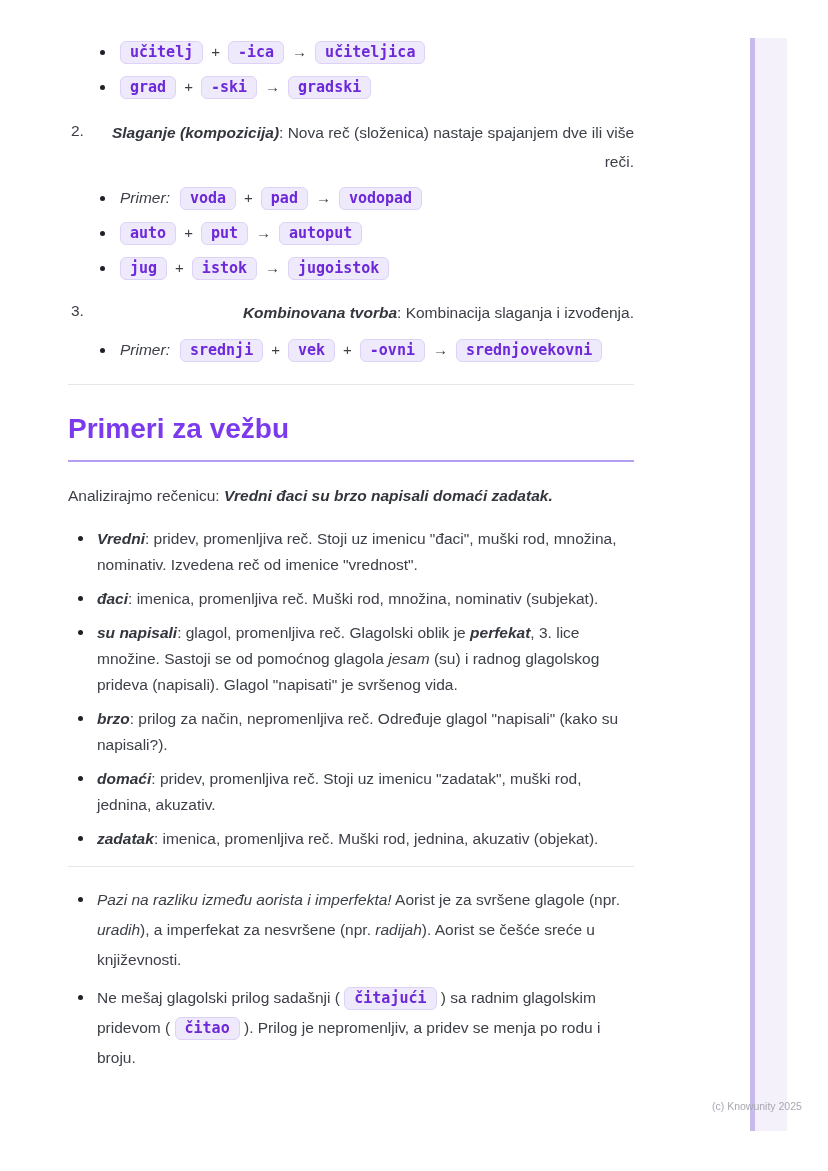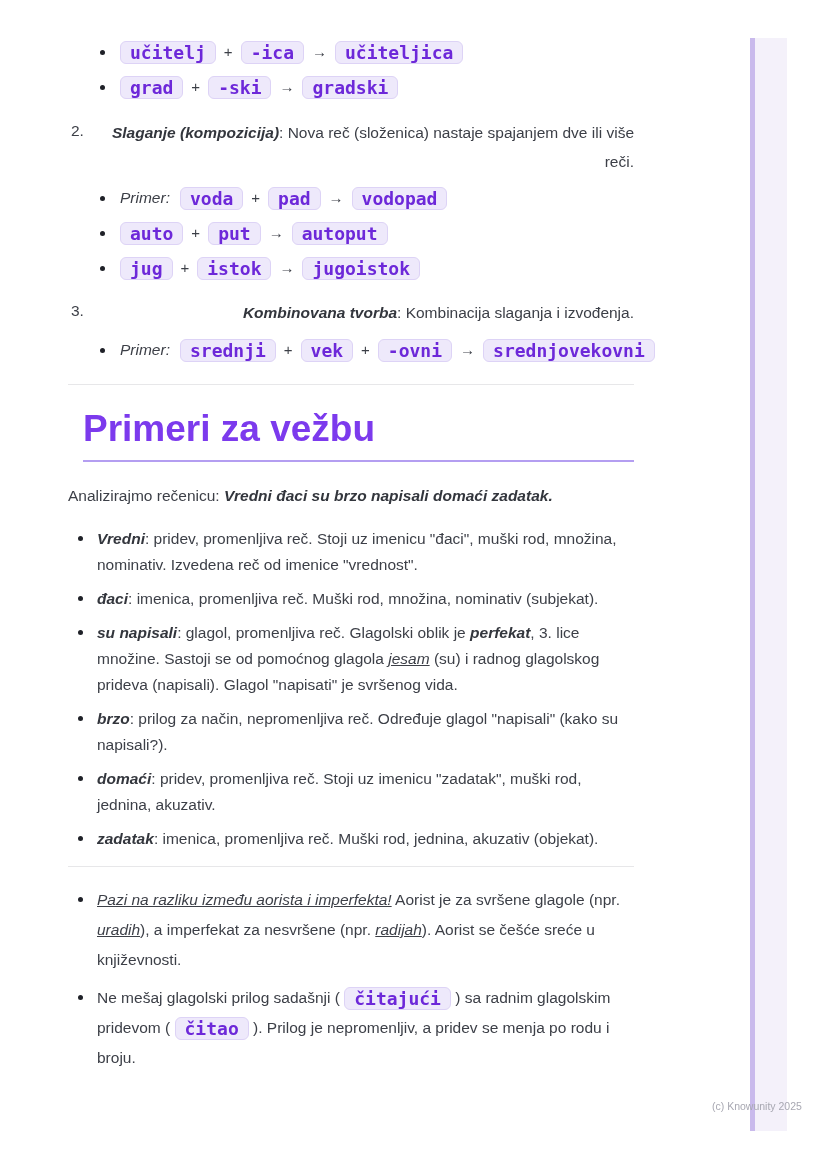--- a/index.html
+++ b/index.html
@@ -8,21 +8,21 @@
     background:#ffffff;color:#3c3f47;
     font-family:"Liberation Sans",sans-serif;
     font-size:15.5px;line-height:26px;
   }
   .content{position:absolute;left:68px;top:28px;width:566px;}
 
   
   .code{
     display:inline-block;
     font-family:"DejaVu Sans Mono",monospace;
-    font-weight:700;font-size:18px;line-height:17px;
+    font-weight:700;font-size:15px;line-height:17px;
     color:#6d28d9;background:#eee9fb;
     border:1px solid #ddd3f6;border-radius:6px;
     padding:2px 9px;white-space:nowrap;vertical-align:middle;
   }
   .sep{color:#3c3f47;font-size:15px;}
 
   
   .badge-list{list-style:none;margin:12px 0 0 32px;padding:0;}
   .badge-list li{display:flex;align-items:center;gap:8px;height:24px;margin-bottom:11px;}
   .dot{width:5px;height:5px;border-radius:50%;background:#1f2128;flex:none;margin-right:7px;}
@@ -31,36 +31,36 @@
   
   .num-item{display:flex;margin:19px 0 0 3px;}
   .num-item .num{flex:none;width:21px;}
   .num-item .num-text{flex:1;line-height:29px;text-align:right;}
   .justify{text-align:justify;}
 
   hr{border:none;border-top:1px solid #e7e7e9;margin:22px 0 0 0;}
   .hr2{margin-top:14px;}
 
   h2{
-    margin:26px 0 0 15px;padding:0 0 13px 0;
-    font-size:37px;line-height:36px;font-weight:700;
+    margin:26px 0 0 0;padding:0 0 13px 0;
+    font-size:28px;line-height:36px;font-weight:700;
     color:#7c3aed;border-bottom:2px solid #b49ef1;
   }
   .intro{margin:20px 0 0 0;line-height:27px;}
 
   
   .text-list{list-style:none;margin:17px 0 0 0;padding:0;}
   .text-list li{position:relative;padding-left:29px;margin-bottom:8px;line-height:26px;}
   .text-list li .dot{position:absolute;left:10px;top:10px;margin:0;}
   .notes-list{margin-top:18px;}
   .notes-list li{line-height:30px;}
   .notes-list li .dot{top:12px;}
 
   b{font-weight:700;color:#33363d;font-style:italic;}
-  i{font-style:italic;text-decoration:underline;}
+  i{font-style:italic;}
 
   
   .rail{
     position:absolute;left:750px;top:38px;width:37px;height:1093px;
     background:#f4f1fa;
   }
   .rail-thumb{position:absolute;left:0;top:0;width:5px;height:100%;background:#c9baec;}
 
   .copyright{
     position:absolute;left:694px;top:1100px;z-index:3;

